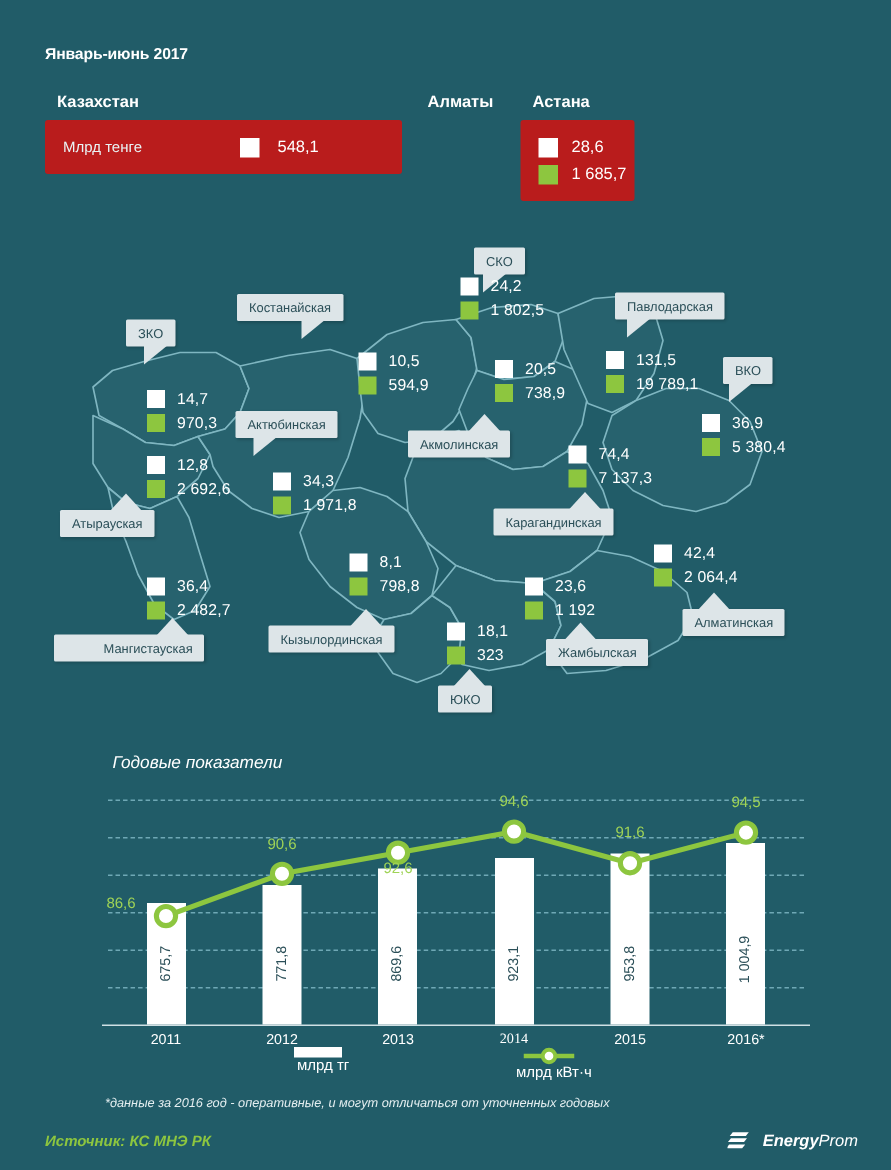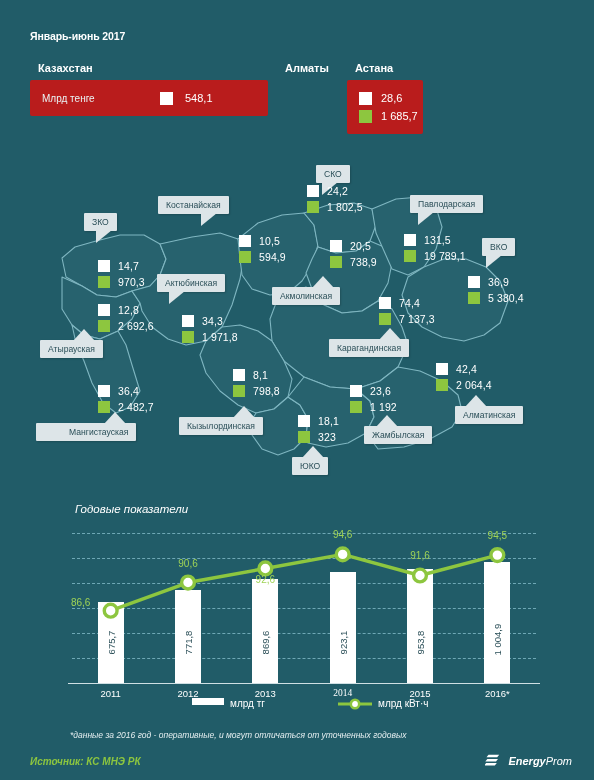--- a/index.html
+++ b/index.html
@@ -101,21 +101,21 @@
   .x-tick{
     position:absolute; top:193px; width:72px; text-align:center;
     font-size:9.5px; color:#ffffff;
   }
   .pt-label{
     position:absolute; width:56px; text-align:center;
     font-size:10px; color:#9fd356;
     white-space:nowrap;
   }
   #legend{ position:absolute; left:0; top:203px; width:594px; height:20px; }
-  .leg-item{ position:absolute; display:flex; align-items:flex-start; }
+  .leg-item{ position:absolute; display:flex; align-items:center;flex-direction:column; }
   .leg-text{ font-size:10px; color:#ffffff; margin-left:6px; white-space:nowrap; }
   .leg-bar{ width:32px; height:7px; background:#ffffff; }
 
   
   #footnote{
     position:absolute; left:70px; top:730px;
     font-size:8.5px; font-style:italic; color:#e4eef0; white-space:nowrap;
   }
   #source{
     position:absolute; left:30px; top:756px;

